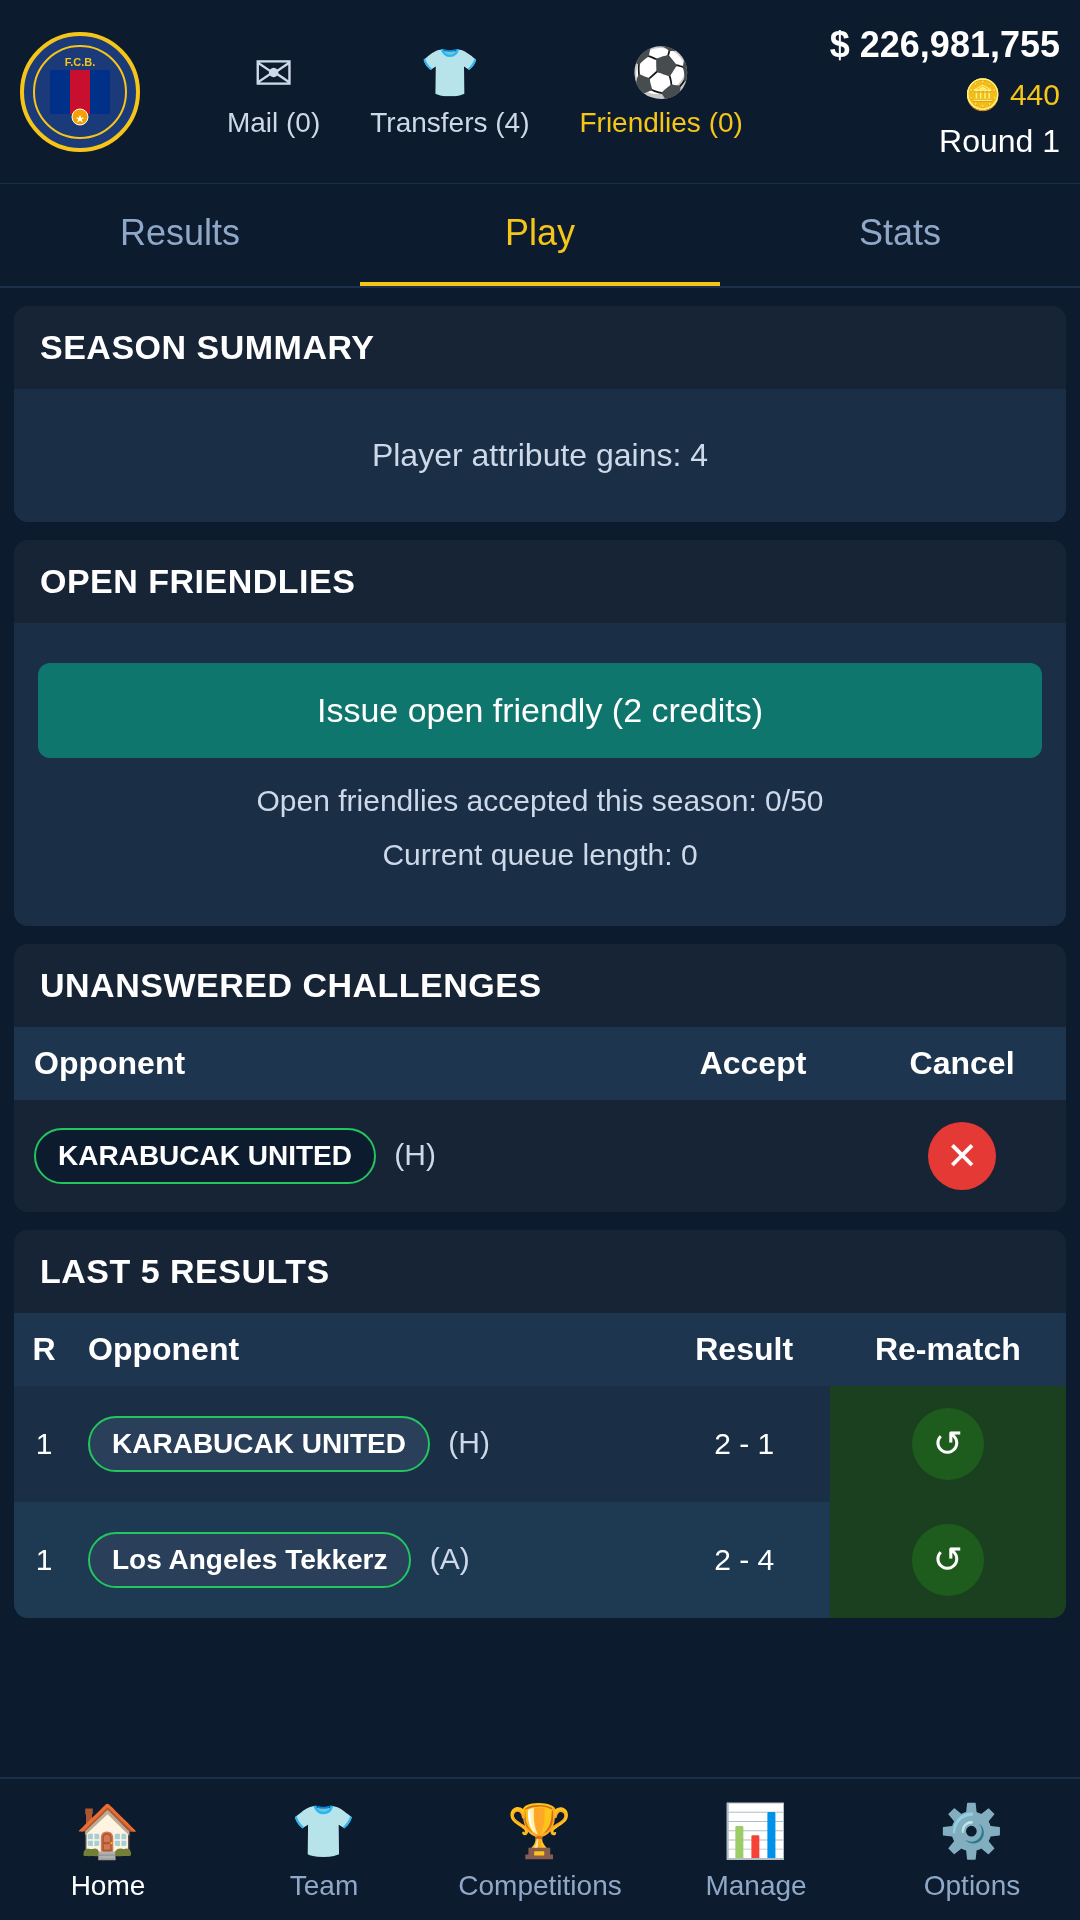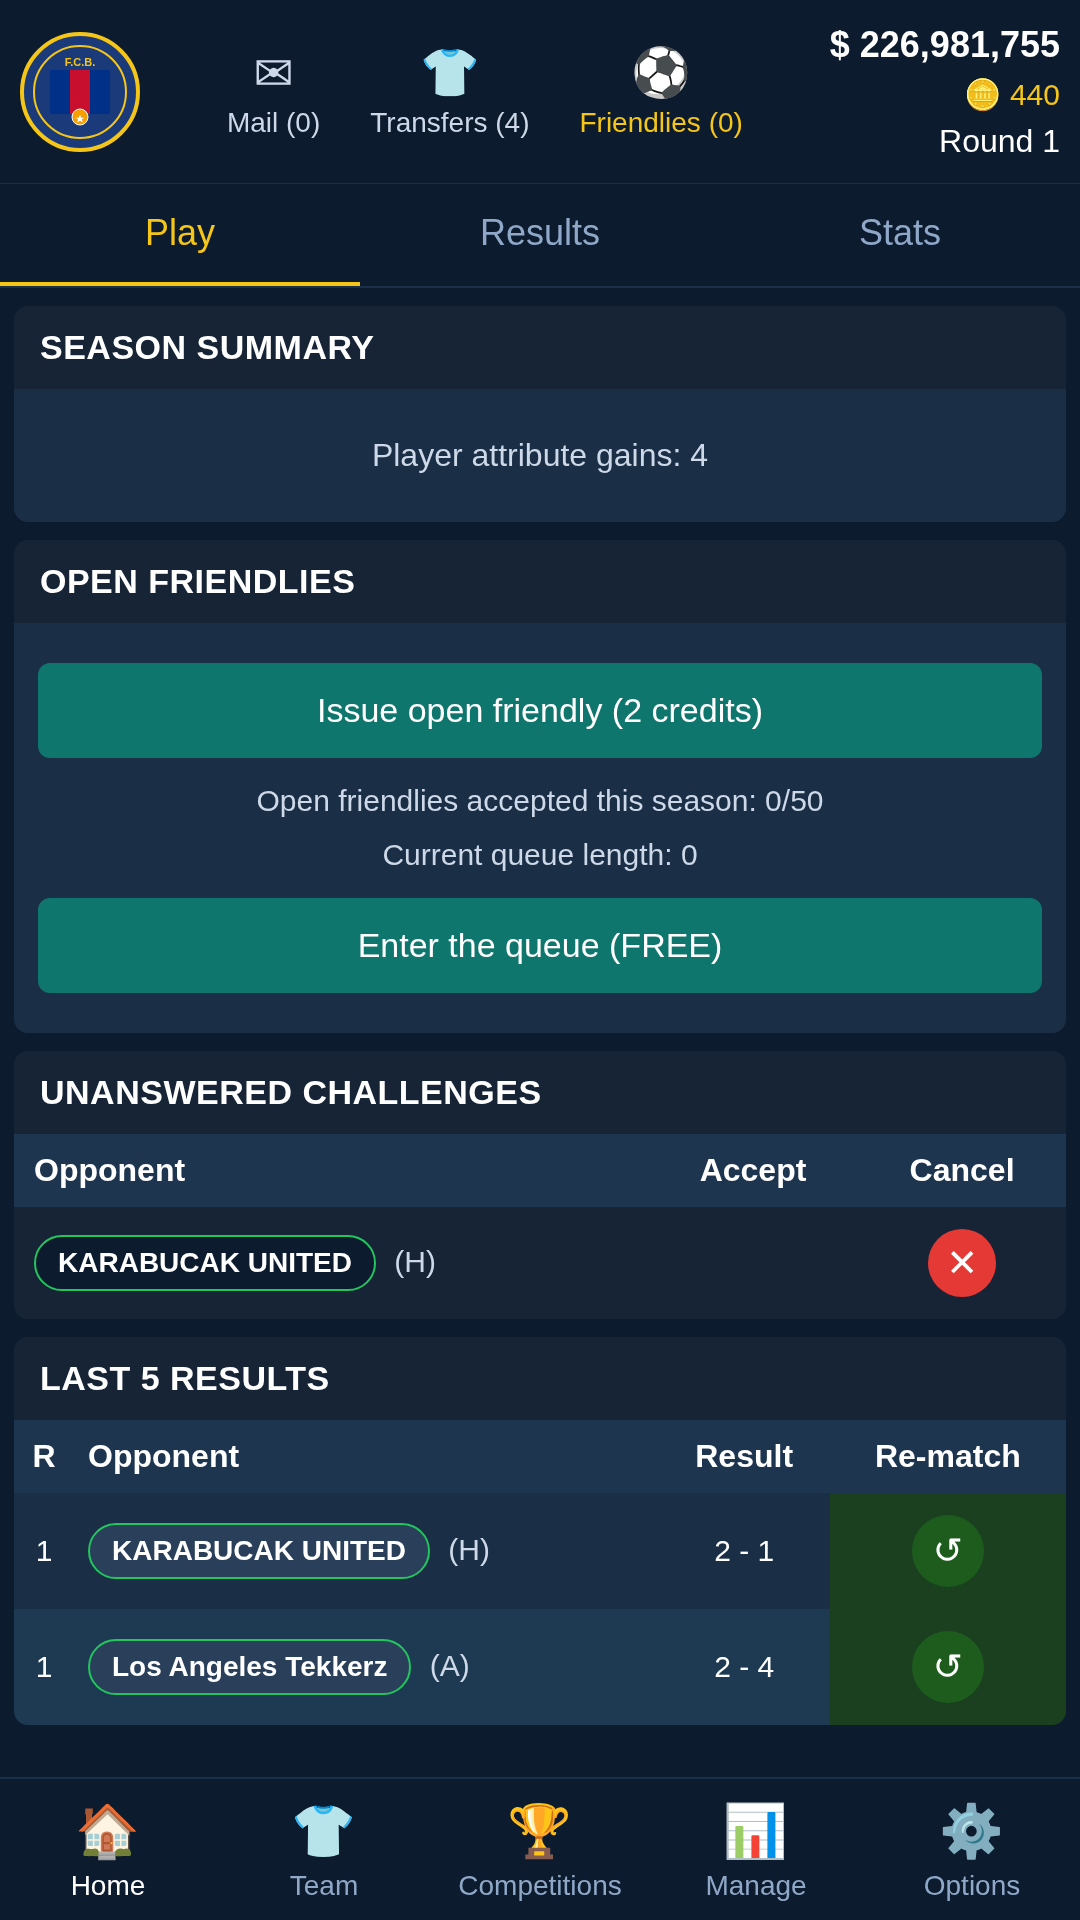--- a/index.html
+++ b/index.html
@@ -310,43 +310,42 @@
     <div class="money">$ 226,981,755</div>
     <div class="coins">
       <span>🪙</span>
       <span>440</span>
     </div>
     <div class="round">Round 1</div>
   </div>
 </div>
 
 <div class="tabs">
+  <div class="tab">Results</div>
   <div class="tab active">Play</div>
-  <div class="tab">Results</div>
   <div class="tab">Stats</div>
 </div>
 
 <div class="content">
 
   <div class="section">
     <div class="section-header">SEASON SUMMARY</div>
     <div class="section-body">
       <div class="season-summary-text">Player attribute gains: 4</div>
     </div>
   </div>
 
   <div class="section">
     <div class="section-header">OPEN FRIENDLIES</div>
     <div class="section-body">
       <button class="btn-dark">Issue open friendly (2 credits)</button>
       <div class="friendlies-info">
         <div>Open friendlies accepted this season: 0/50</div>
         <div>Current queue length: 0</div>
       </div>
-      <button class="btn-dark">Enter the queue (FREE)</button>
     </div>
   </div>
 
   <div class="section">
     <div class="section-header">UNANSWERED CHALLENGES</div>
     <div style="padding: 0;">
       <table class="challenges-table">
         <thead>
           <tr>
             <th>Opponent</th>

